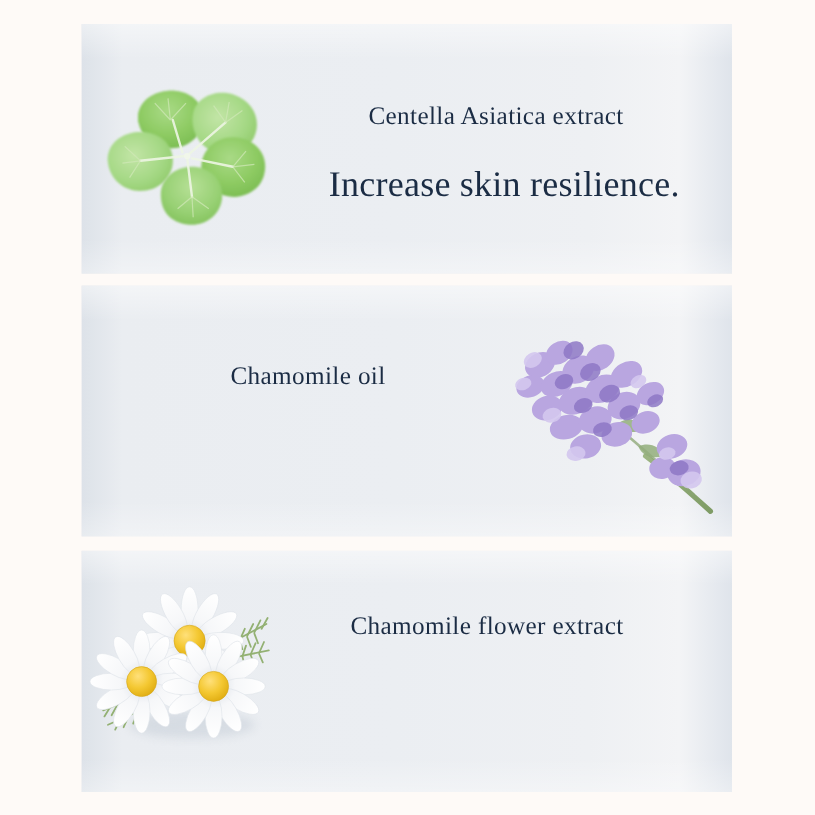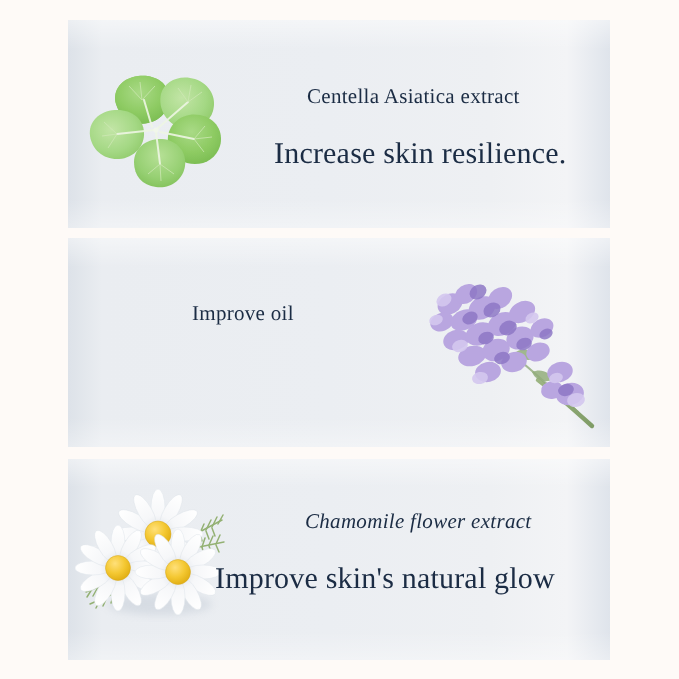--- a/index.html
+++ b/index.html
@@ -73,21 +73,21 @@
     letter-spacing: .2px;
   }
 
   
   #p1-ingredient { left: 307px; top: 84px;  }
   #p1-benefit    { left: 274px; top: 137px; }
   
   #p2-ingredient { left: 192px; top: 301px; }
   #p2-benefit    { left: 96px;  top: 354px; }
   
-  #p3-ingredient { left: 305px; top: 509px; font-style: italic; }
+  #p3-ingredient { left: 292px; top: 509px; }
   #p3-benefit    { left: 215px; top: 562px; }
 
   
   .art {
     position: absolute;
     z-index: 3;
     pointer-events: none;
   }
   #art-centella  { left: 82px;  top: 64px;  width: 150px; height: 132px; }
   #art-lavender  { left: 420px; top: 268px; width: 192px; height: 166px; }
@@ -239,21 +239,21 @@
           <ellipse cx="40" cy="78" rx="8" ry="6" transform="rotate(-16 40 78)"></ellipse>
           <ellipse cx="60" cy="110" rx="8" ry="6" transform="rotate(-10 60 110)"></ellipse>
           <ellipse cx="112" cy="50" rx="7" ry="5" transform="rotate(-28 112 50)"></ellipse>
           <ellipse cx="156" cy="132" rx="9" ry="7" transform="rotate(-12 156 132)"></ellipse>
           <ellipse cx="136" cy="110" rx="7" ry="5" transform="rotate(-16 136 110)"></ellipse>
         </g>
       </g>
     </svg>
   </div>
 
-  <div class="copy ingredient" id="p2-ingredient">Improve oil</div>
+  <div class="copy ingredient" id="p2-ingredient">Chamomile oil</div>
 
   <div class="panel" id="panel-3"></div>
 
   <div class="art" id="art-chamomile">
     <svg viewBox="0 0 172 136" xmlns="http://www.w3.org/2000/svg">
       <defs>
         <radialGradient id="disc" cx="38%" cy="32%" r="72%">
           <stop offset="0%" stop-color="#ffe07a"></stop>
           <stop offset="55%" stop-color="#f4c832"></stop>
           <stop offset="100%" stop-color="#e0ad12"></stop>
@@ -337,15 +337,14 @@
           <ellipse cx="0" cy="-25" rx="7" ry="18" transform="rotate(300)"></ellipse>
           <ellipse cx="0" cy="-25" rx="7" ry="18" transform="rotate(330)"></ellipse>
         </g>
         <circle r="12.5" fill="url(#disc)"></circle>
         <circle r="12.5" fill="none" stroke="#d4a417" stroke-width=".8" opacity=".6"></circle>
       </g>
     </svg>
   </div>
 
   <div class="copy ingredient" id="p3-ingredient">Chamomile flower extract</div>
-  <div class="copy benefit" id="p3-benefit">Improve skin's natural glow</div>
 
 </div>
 
 </body></html>

